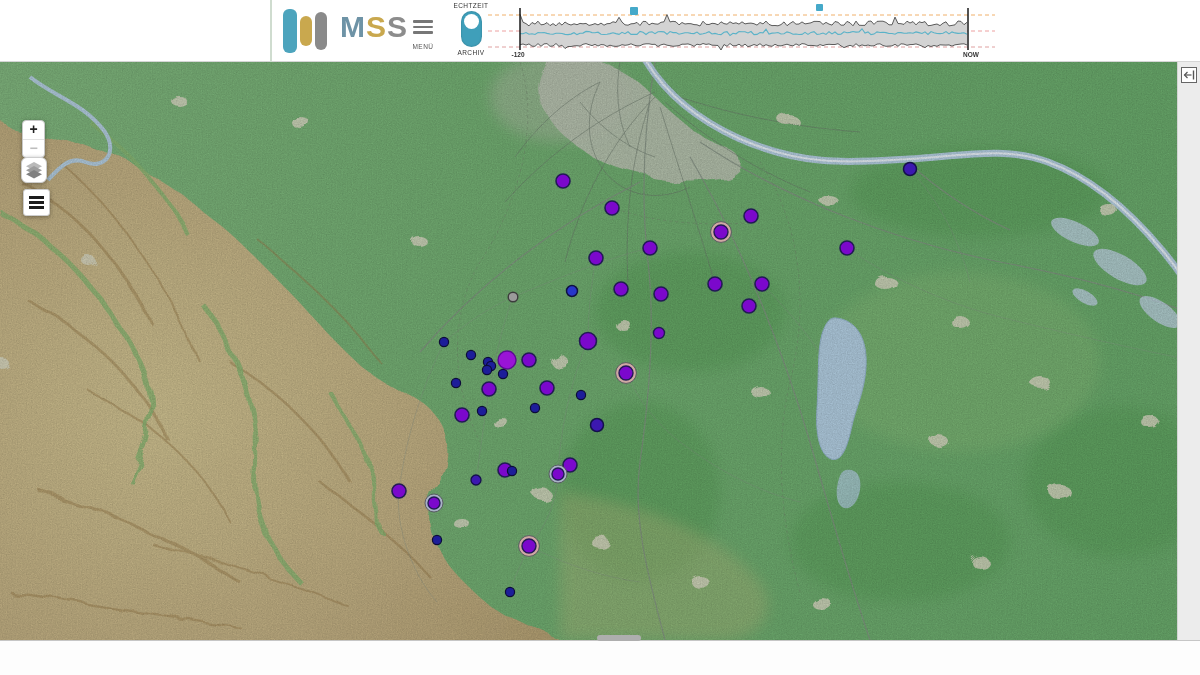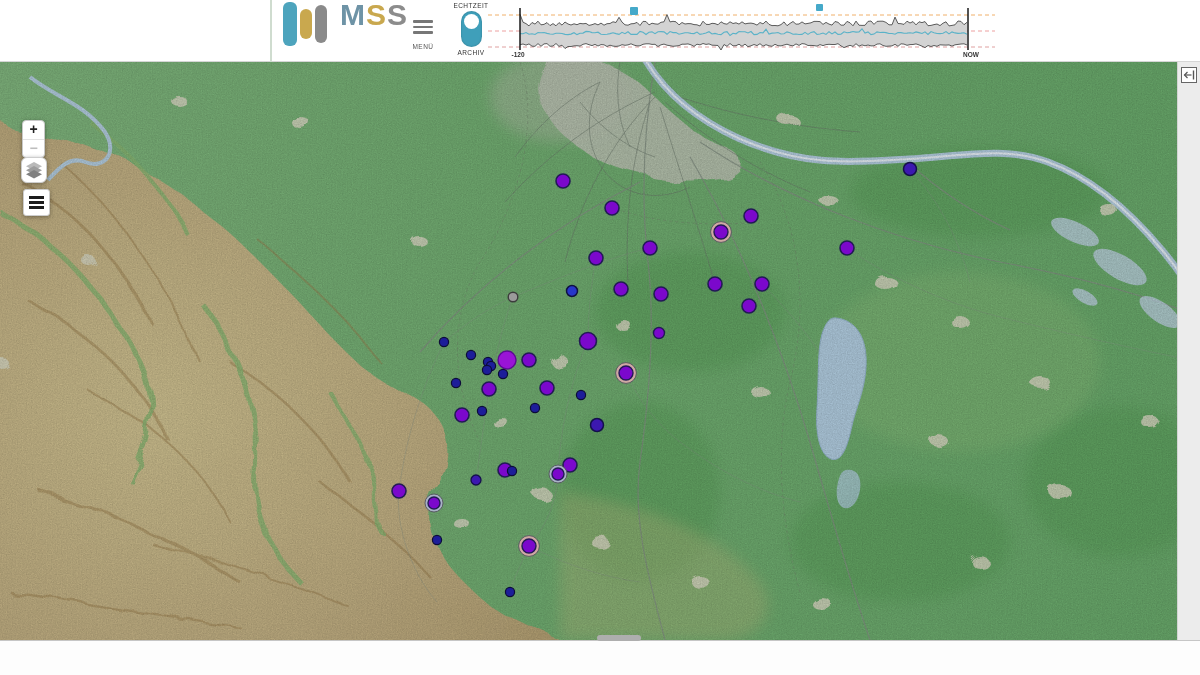--- a/index.html
+++ b/index.html
@@ -3,21 +3,21 @@
 <meta charset="utf-8">
 <style>
   * { margin:0; padding:0; box-sizing:border-box; }
   html,body { width:1200px; height:675px; overflow:hidden; font-family:"Liberation Sans",sans-serif; background:#fff; }
   #app { position:relative; width:1200px; height:675px; }
 
   
   #header { position:absolute; left:0; top:0; width:1200px; height:62px; background:#fff; border-bottom:1px solid #d6d6d6; z-index:30; }
   .hdr-divider { position:absolute; left:270px; top:0; width:2px; height:62px; background:#cfdccf; }
 
-  .brand { position:absolute; left:283px; top:0; height:50px; display:flex; align-items:flex-start; }
+  .brand { position:absolute; left:283px; top:6px; height:50px; display:flex; align-items:center; }
   .brand .bars { position:relative; width:50px; height:48px; }
   .bar { position:absolute; border-radius:6px; }
   .bar.teal { left:0;  top:2px;  width:14px; height:44px; background:#4da4bd; }
   .bar.gold { left:17px; top:9px; width:12px; height:30px; background:#c9a84e; }
   .bar.gray { left:32px; top:5px; width:12px; height:38px; background:#8a8a8a; }
   .brand .word { font-size:30px; font-weight:bold; letter-spacing:1px; margin-left:7px; line-height:1; padding-bottom:8px; }
   .word .m  { color:#6e93a6; }
   .word .s1 { color:#c9a84e; }
   .word .s2 { color:#8c8c8c; }
 

